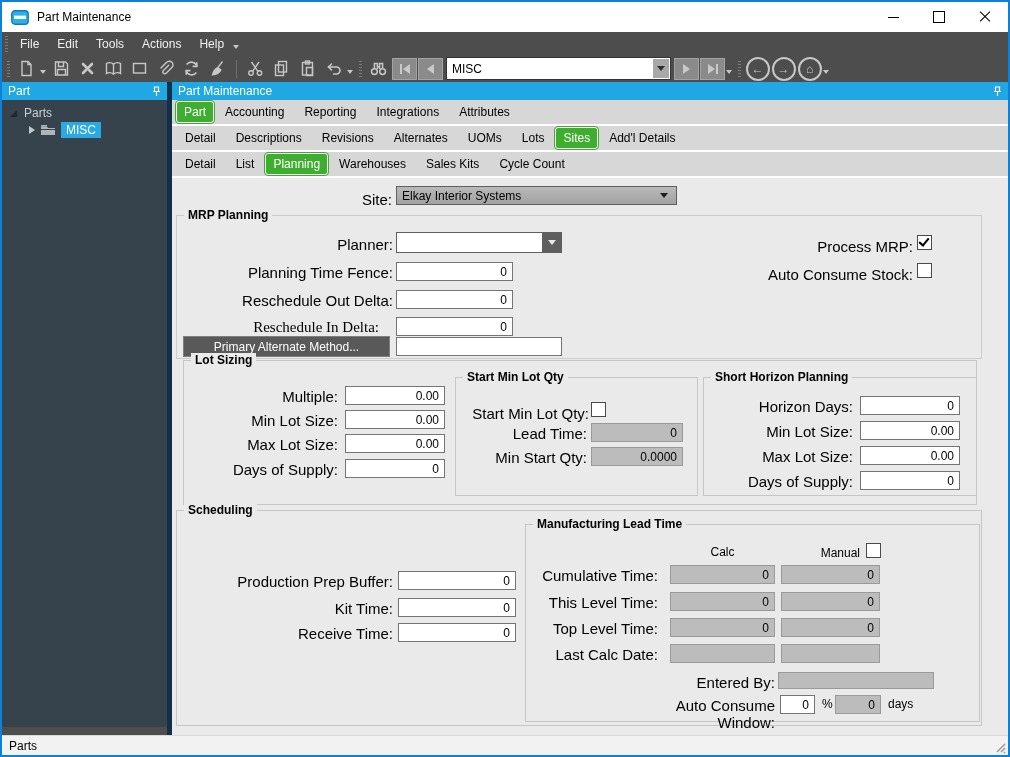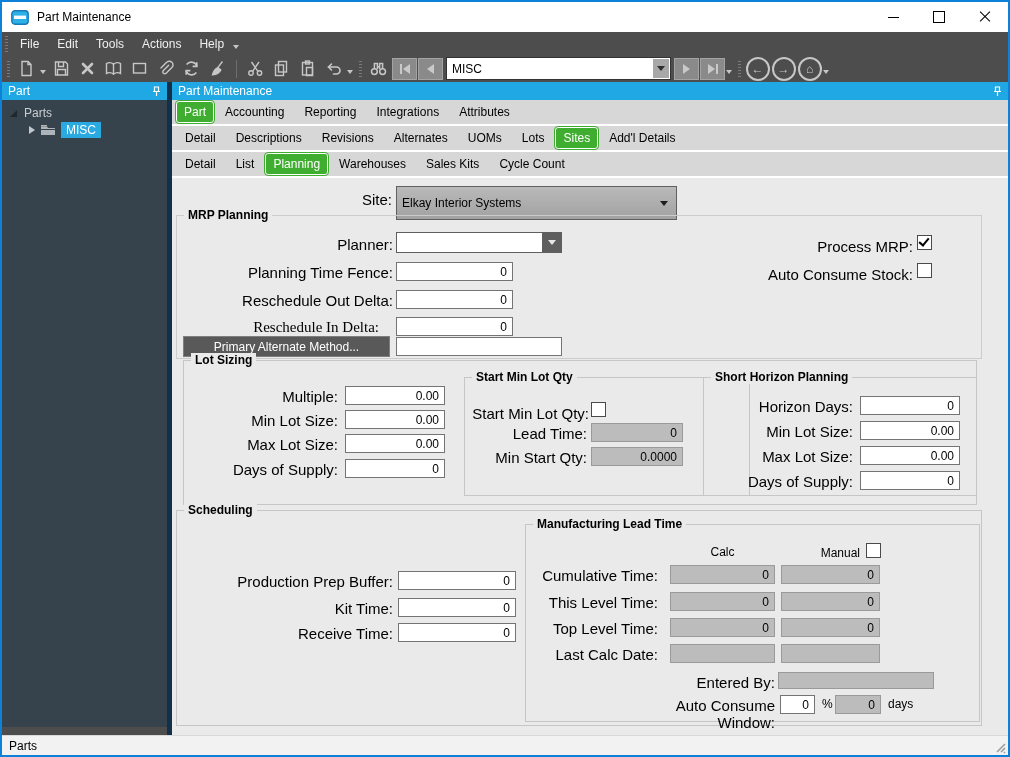--- a/index.html
+++ b/index.html
@@ -284,21 +284,21 @@
     <span class="tab">List</span>
     <span class="tab selected">Planning</span>
     <span class="tab">Warehouses</span>
     <span class="tab">Sales Kits</span>
     <span class="tab">Cycle Count</span>
   </div>
 
   <div class="content">
 
     <span class="lbl" style="left:30px;top:13px;width:190px;">Site:</span>
-    <div class="combo gray" style="left:224px;top:8px;width:281px;height:34px;">
+    <div class="combo gray" style="left:224px;top:8px;width:281px;height:19px;">
       <span class="val">Elkay Interior Systems</span>
       <span class="t2"></span>
     </div>
 
     <div class="grp" style="left:4px;top:37px;width:804px;height:142px;border-color:#cccccc;">
       <span class="grp-title">MRP Planning</span>
     </div>
     <span class="lbl" style="left:31px;top:58px;width:190px;">Planner:</span>
     <div class="combo" style="left:224px;top:54px;width:166px;height:21px;">
       <span class="val"></span>
@@ -324,21 +324,21 @@
     </div>
     <span class="lbl" style="left:6px;top:210px;width:160px;">Multiple:</span>
     <input class="inp" style="left: 173px; top: 208px; width: 100px;" value="0.00">
     <span class="lbl" style="left:6px;top:234px;width:160px;">Min Lot Size:</span>
     <input class="inp" style="left: 173px; top: 232px; width: 100px;" value="0.00">
     <span class="lbl" style="left:6px;top:258px;width:160px;">Max Lot Size:</span>
     <input class="inp" style="left: 173px; top: 256px; width: 100px;" value="0.00">
     <span class="lbl" style="left:6px;top:283px;width:160px;">Days of Supply:</span>
     <input class="inp" style="left: 173px; top: 281px; width: 100px;" value="0">
 
-    <div class="grp" style="left:292px;top:199px;width:241px;height:117px;padding-left:43px;">
+    <div class="grp" style="left:283px;top:199px;width:241px;height:117px;">
       <span class="grp-title">Start Min Lot Qty</span>
     </div>
     <span class="lbl" style="left:257px;top:227px;width:160px;">Start Min Lot Qty:</span>
     <span class="cb" style="left:419px;top:224px;"></span>
     <span class="lbl" style="left:255px;top:247px;width:160px;">Lead Time:</span>
     <input class="inp disabled" style="left: 419px; top: 245px; width: 92px;" disabled="" value="0">
     <span class="lbl" style="left:255px;top:271px;width:160px;">Min Start Qty:</span>
     <input class="inp disabled" style="left: 419px; top: 269px; width: 92px;" disabled="" value="0.0000">
 
     <div class="grp" style="left:531px;top:199px;width:272px;height:117px;">

